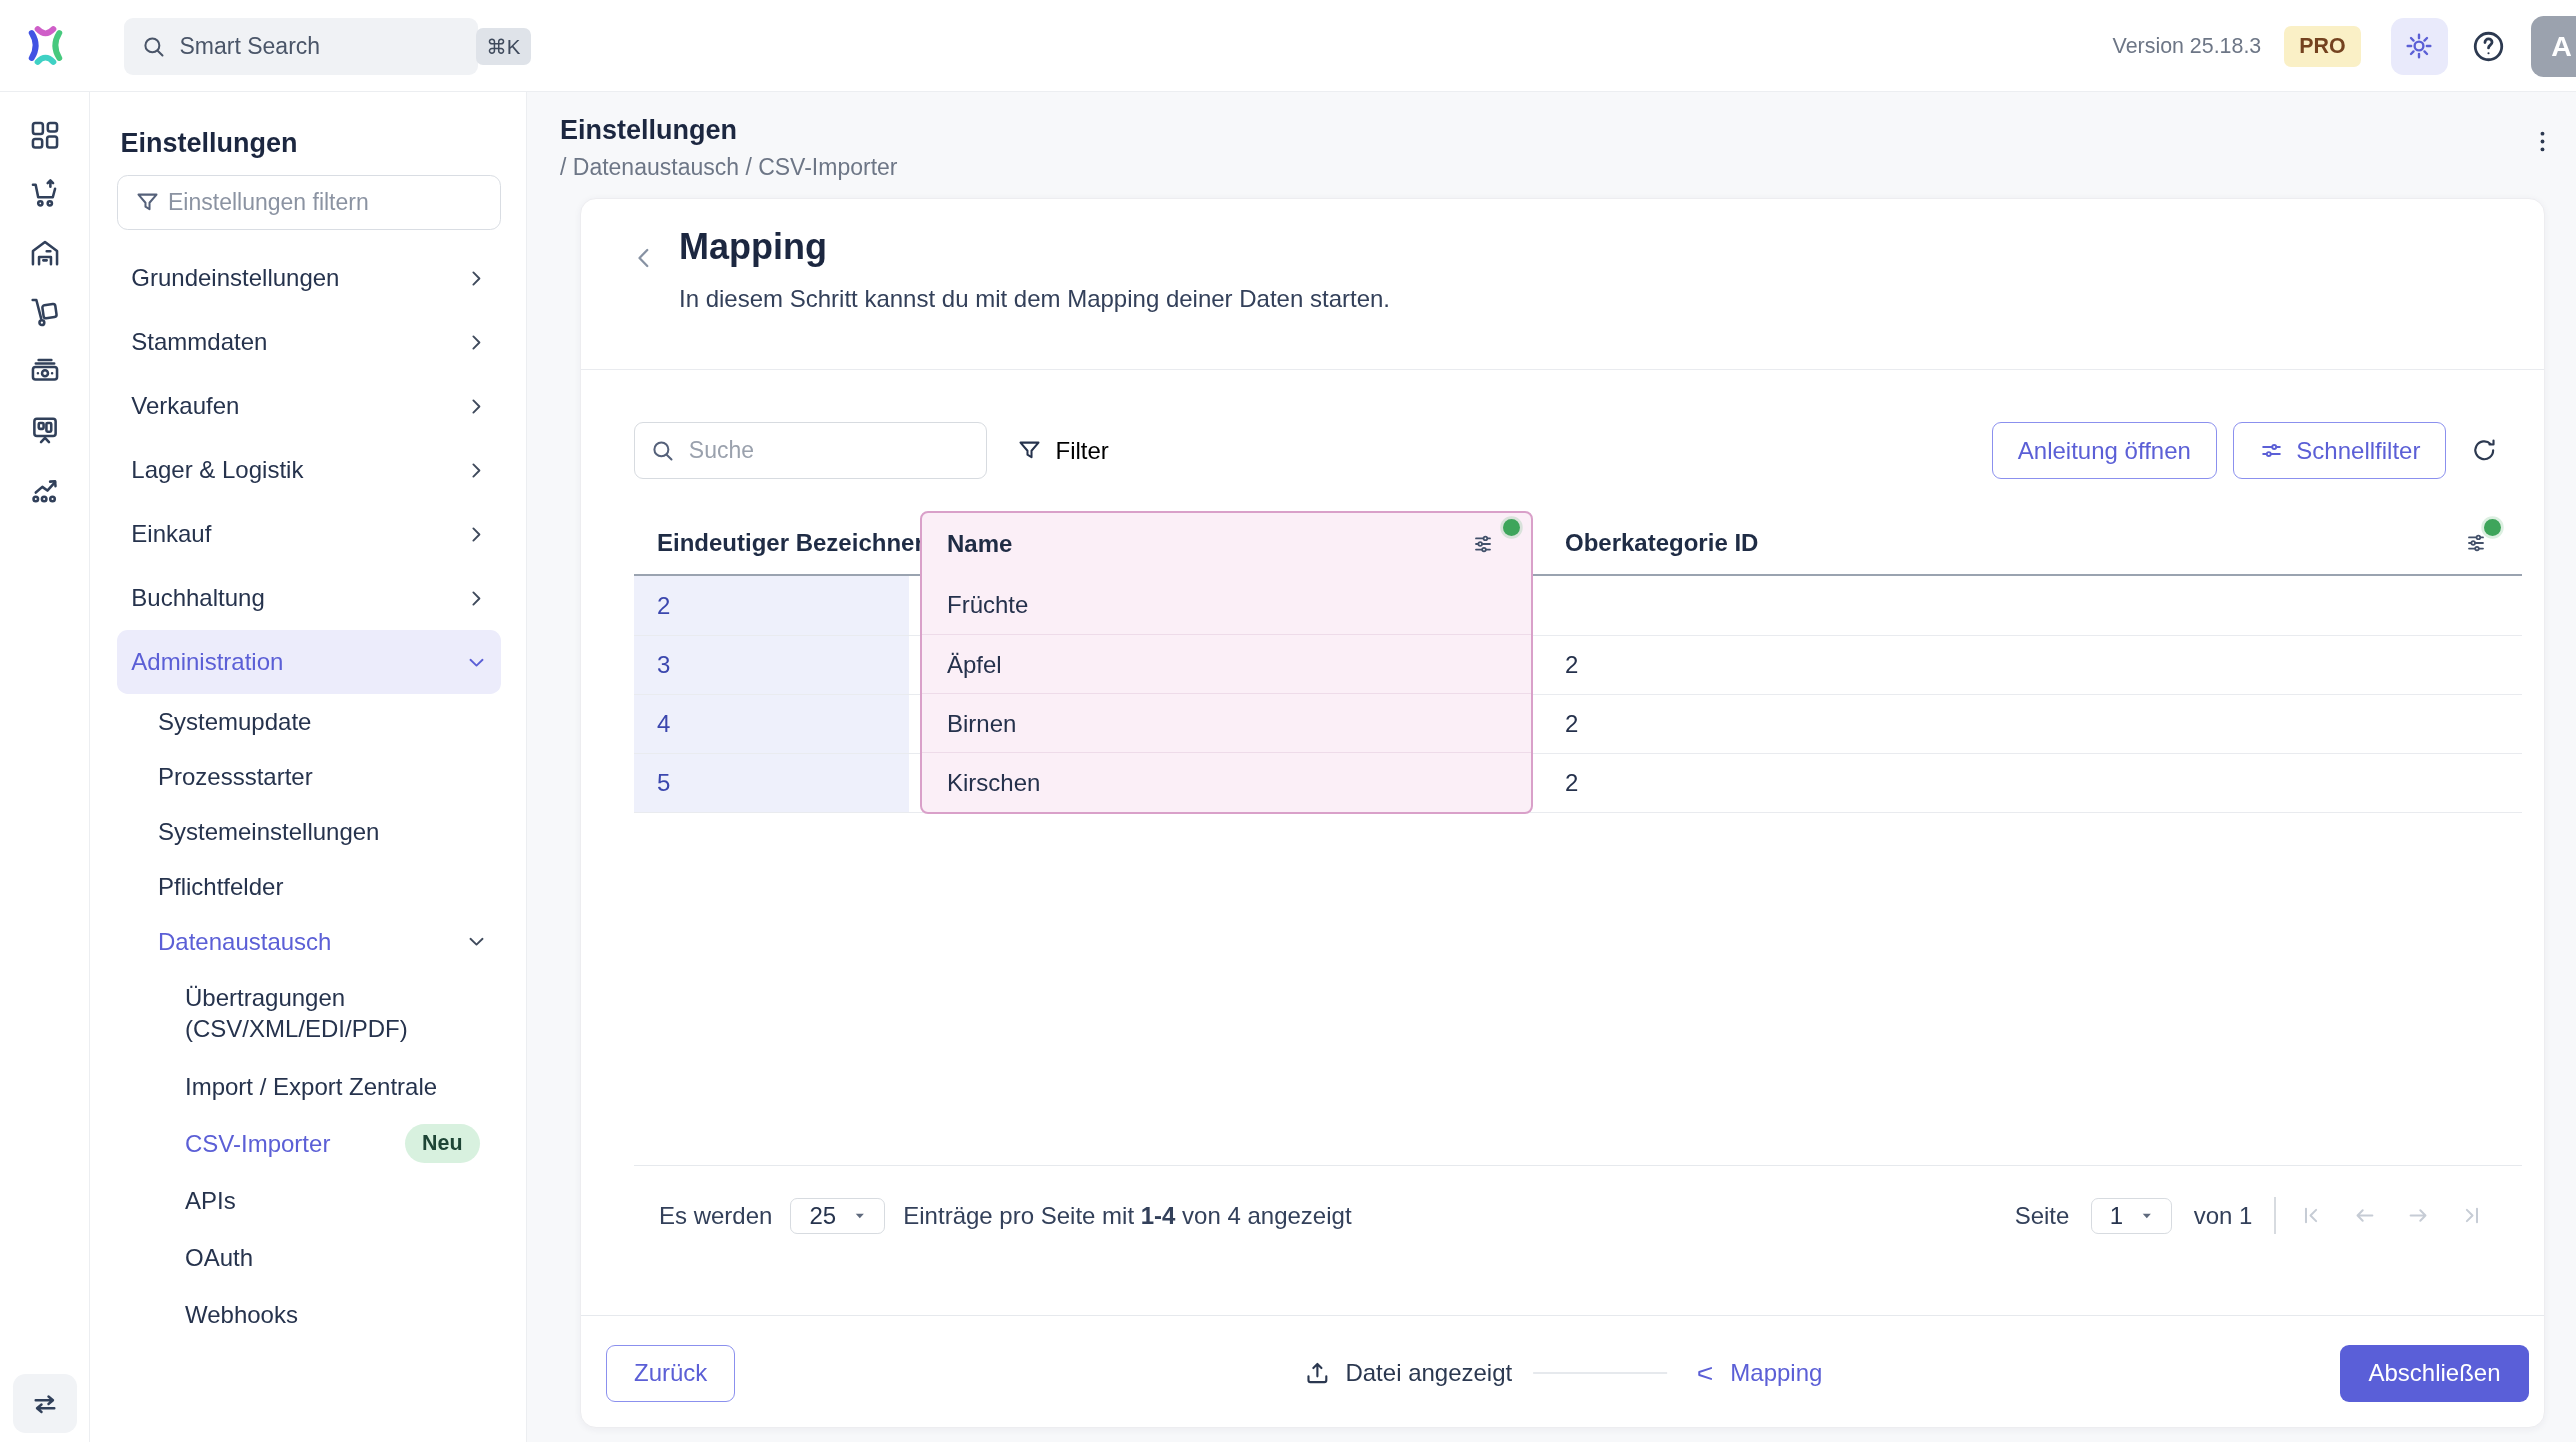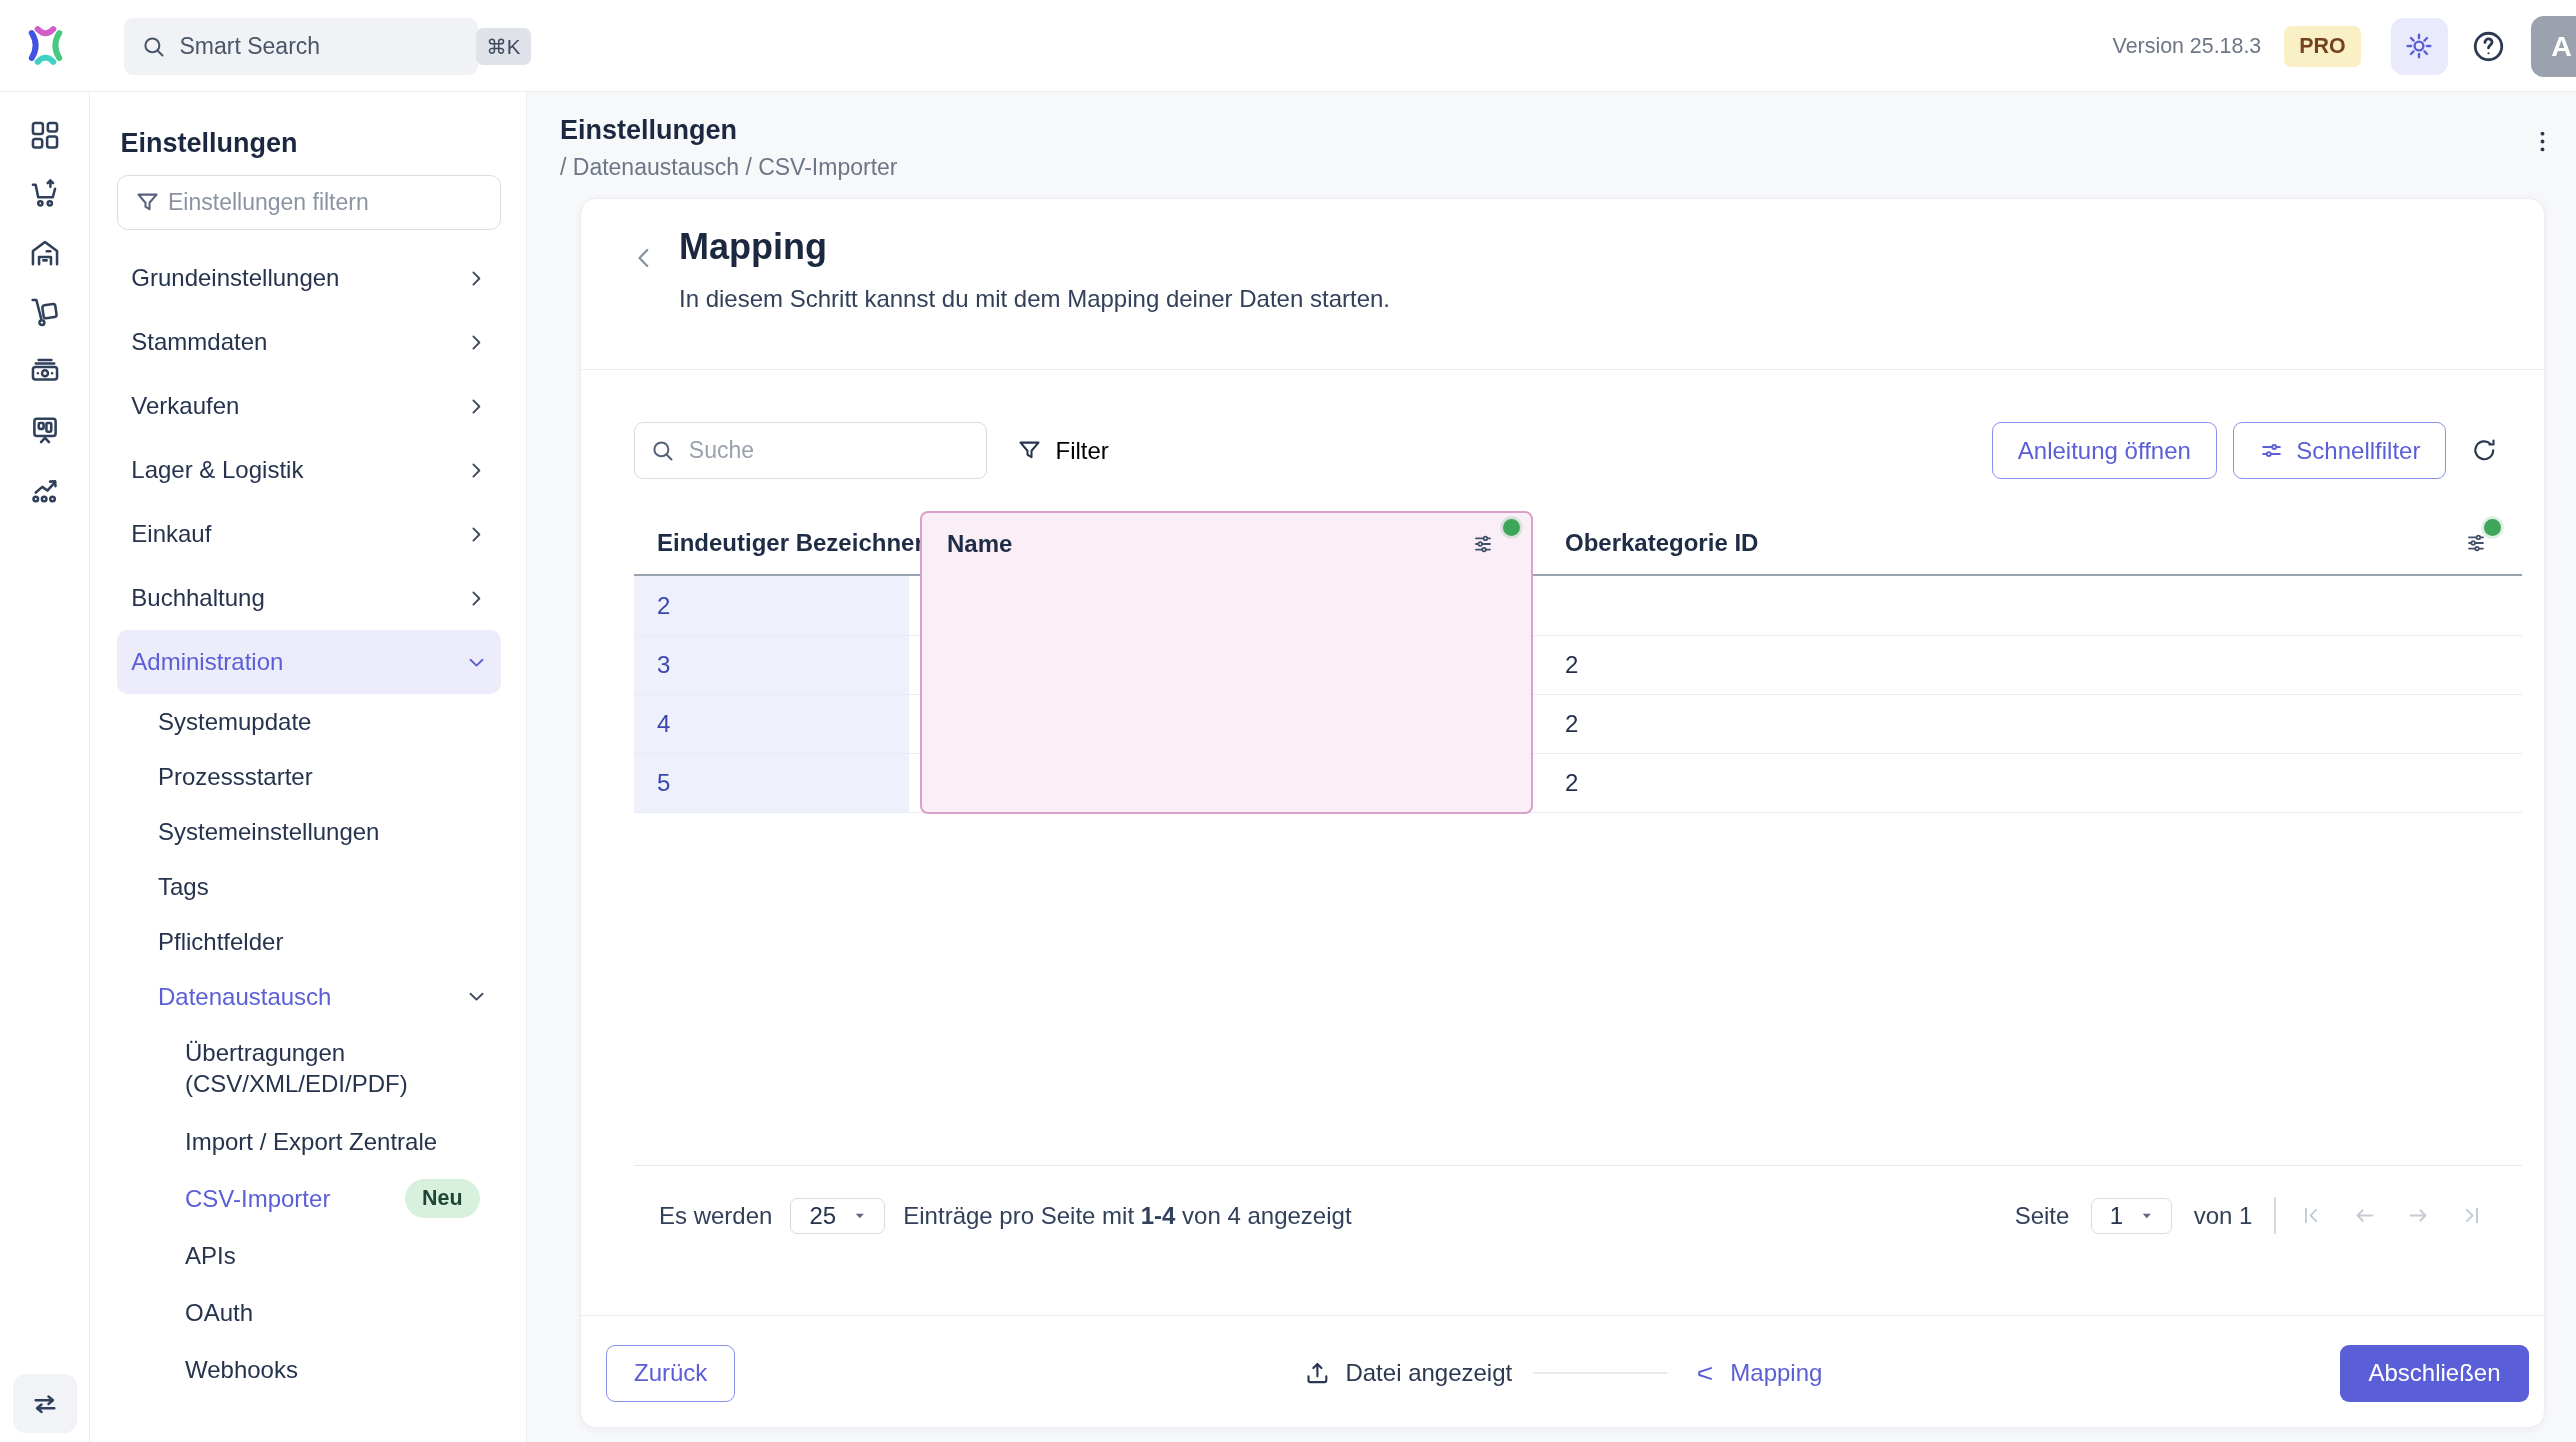--- a/index.html
+++ b/index.html
@@ -289,23 +289,20 @@
           </span>
         </div>
         <div class="side-item lvl1">
           <span class="label">Systemupdate</span>
         </div>
         <div class="side-item lvl1">
           <span class="label">Prozessstarter</span>
         </div>
         <div class="side-item lvl1">
           <span class="label">Systemeinstellungen</span>
-        </div>
-        <div class="side-item lvl1">
-          <span class="label">Tags</span>
         </div>
         <div class="side-item lvl1">
           <span class="label">Pflichtfelder</span>
         </div>
         <div class="side-item lvl1 selected">
           <span class="label">Datenaustausch</span>
           <span class="chev">
             <svg viewBox="0 0 24 24" width="25" height="25" fill="none" stroke="currentColor" stroke-width="1.8" stroke-linecap="round" stroke-linejoin="round">
               <path d="M6.2 9.4l5.8 5.6 5.8-5.6"></path>
             </svg>
@@ -444,20 +441,26 @@
                   <svg viewBox="0 0 24 24" width="24" height="24" fill="none" stroke="currentColor" stroke-width="1.8" stroke-linecap="round" stroke-linejoin="round">
                     <path d="M5 6.4h14M5 12h14M5 17.6h14"></path>
                     <circle cx="14.4" cy="6.4" r="1.8" fill="#fff"></circle>
                     <circle cx="9.2" cy="12" r="1.8" fill="#fff"></circle>
                     <circle cx="13" cy="17.6" r="1.8" fill="#fff"></circle>
                   </svg>
                 </span>
               </span>
             <span class="green-dot" style="right:10.7px; top:6.2px;"></span>
           </div>
+          <div id="col2-cells">
+              <div class="p-cell" style="border-top: none;">Früchte</div>
+              <div class="p-cell">Äpfel</div>
+              <div class="p-cell">Birnen</div>
+              <div class="p-cell">Kirschen</div>
+            </div>
         </div>
       </div>
 
       <div class="pag">
         <div class="pag-left">
           <span>Es werden</span>
           <span class="selbox">
             <span>25</span>
             <span class="car">
                 <svg viewBox="0 0 24 24" width="19.6" height="19.6" fill="currentColor">

